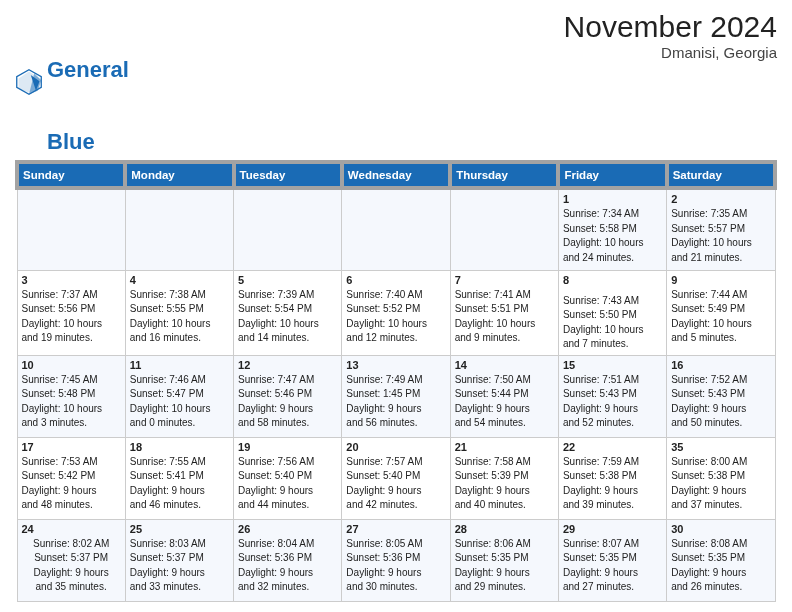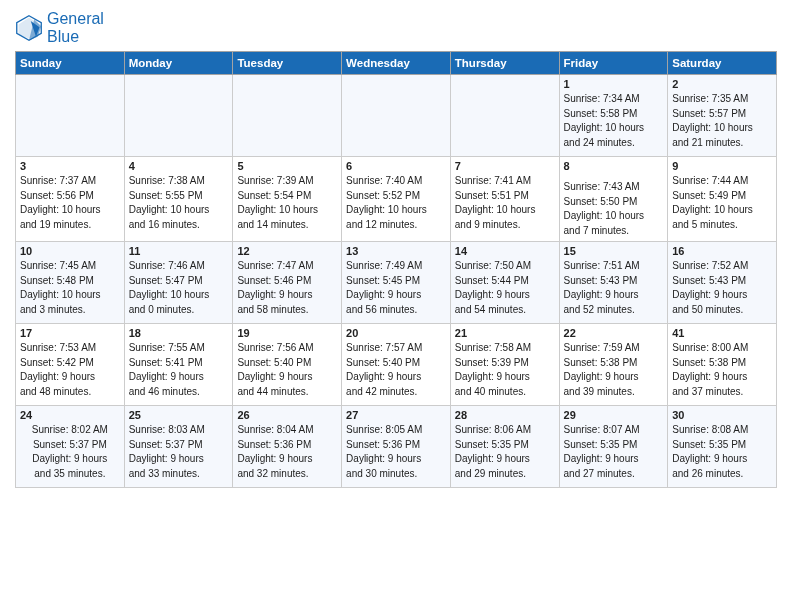--- a/index.html
+++ b/index.html
@@ -19,24 +19,25 @@
       align-items: flex-start;
       justify-content: space-between;
       margin-bottom: 6px;
     }
     .logo {
       display: flex;
       align-items: center;
       gap: 4px;
     }
     .logo-text {
-      font-size: 16px;
-      font-weight: normal;
+      font-size: 22px;
+      font-weight: bold;
       color: #333;
       line-height: 1.1;
+      margin-top: 48px;
     }
     .logo-text span {
       color: #1a6bb5;
     }
     .logo-icon {
       width: 28px;
       height: 28px;
     }
     .title-block {
       text-align: right;
@@ -56,21 +57,21 @@
       border-collapse: collapse;
       table-layout: fixed;
     }
     thead tr th {
       background: #1a6bb5;
       color: #fff;
       font-size: 11.5px;
       font-weight: bold;
       padding: 5px 4px;
       text-align: left;
-      border: 1px solid #a3a3a3;
+      border: 4px solid #a3a3a3;
     }
     tbody tr td {
       vertical-align: top;
       border: 1px solid #ccc;
       padding: 3px 4px;
       font-size: 9.5px;
       color: #222;
       height: 82px;
       background: #fff;
     }
@@ -105,20 +106,24 @@
         <polygon points="16,4 28,12 28,24 16,28 4,24 4,12" fill="#1a6bb5" opacity="0.15"></polygon>
         <polygon points="22,6 30,14 26,26 16,30" fill="#1a6bb5" opacity="0.5"></polygon>
         <polygon points="16,2 30,10 30,22 16,30 2,22 2,10" fill="none" stroke="#1a6bb5" stroke-width="1.5"></polygon>
         <polygon points="18,8 28,15 24,26" fill="#1a6bb5"></polygon>
       </svg>
       <div>
         <div class="logo-text"><span>General</span></div>
         <div class="logo-text"><span>Blue</span></div>
       </div>
     </div>
+    <div class="title-block">
+      <h1>November 2024</h1>
+      <h2>Dmanisi, Georgia</h2>
+    </div>
   </div>
 
   <table>
     <thead>
       <tr>
         <th>Sunday</th>
         <th>Monday</th>
         <th>Tuesday</th>
         <th>Wednesday</th>
         <th>Thursday</th>
@@ -217,21 +222,21 @@
           <td>
             <span class="day-number">12</span>
             <div class="day-info" style="white-space: pre-line;">Sunrise: 7:47 AM
 Sunset: 5:46 PM
 Daylight: 9 hours
 and 58 minutes.</div>
           </td>
           <td>
             <span class="day-number">13</span>
             <div class="day-info" style="white-space: pre-line;">Sunrise: 7:49 AM
-Sunset: 5:45 PM
+Sunset: 1:45 PM
 Daylight: 9 hours
 and 56 minutes.</div>
           </td>
           <td>
             <span class="day-number">14</span>
             <div class="day-info" style="white-space: pre-line;">Sunrise: 7:50 AM
 Sunset: 5:44 PM
 Daylight: 9 hours
 and 54 minutes.</div>
           </td>
@@ -287,21 +292,21 @@
 and 40 minutes.</div>
           </td>
           <td>
             <span class="day-number">22</span>
             <div class="day-info" style="white-space: pre-line;">Sunrise: 7:59 AM
 Sunset: 5:38 PM
 Daylight: 9 hours
 and 39 minutes.</div>
           </td>
           <td>
-            <span class="day-number">41</span>
+            <span class="day-number">35</span>
             <div class="day-info" style="white-space: pre-line;">Sunrise: 8:00 AM
 Sunset: 5:38 PM
 Daylight: 9 hours
 and 37 minutes.</div>
           </td>
         </tr>
         <tr>
           <td>
             <span class="day-number">24</span>
             <div class="day-info" style="white-space: pre-line; text-align: center;">Sunrise: 8:02 AM

